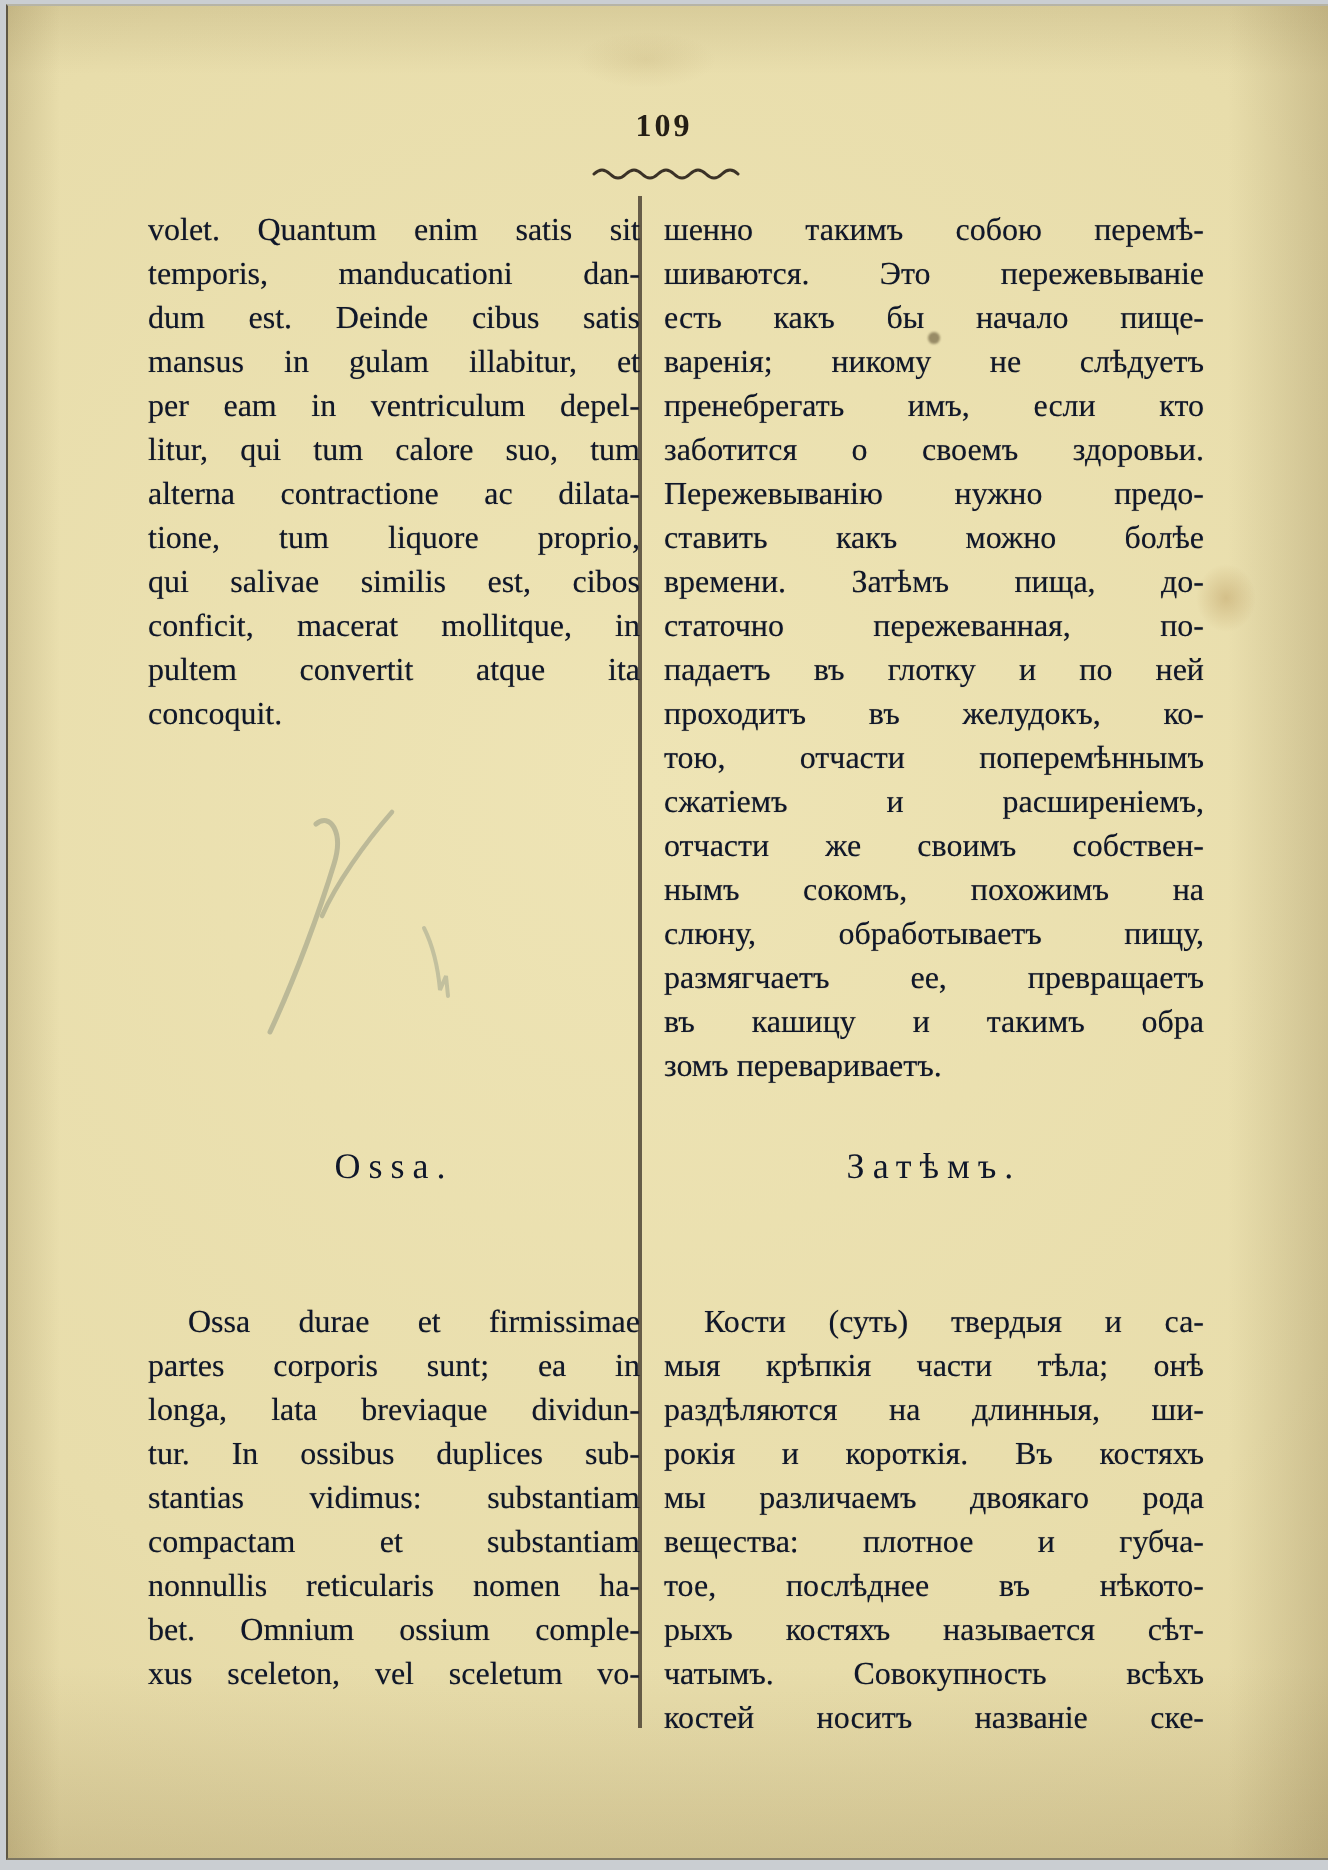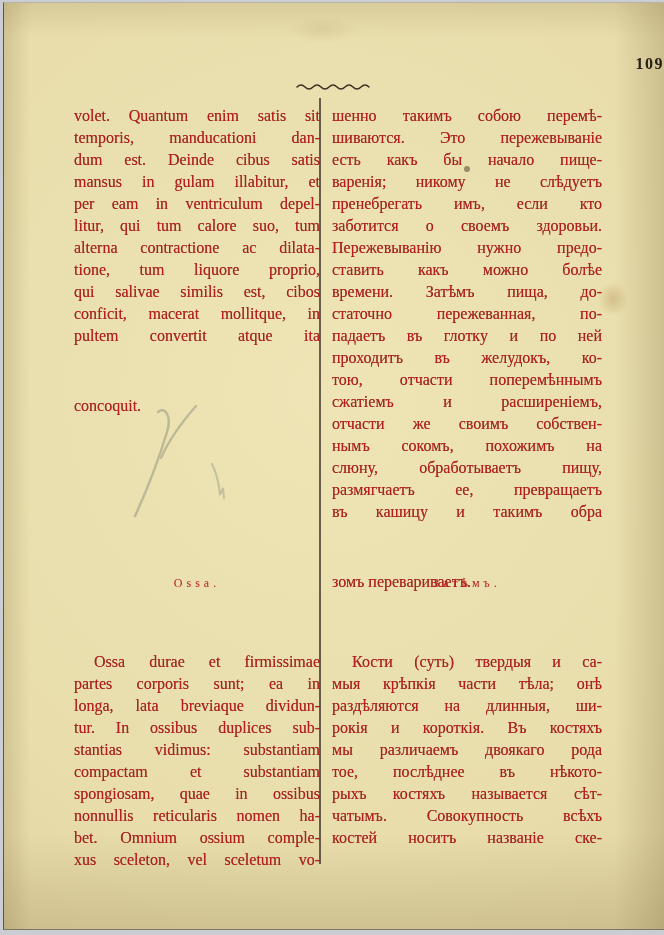--- a/index.html
+++ b/index.html
@@ -10,36 +10,36 @@
          background:
            linear-gradient(90deg, rgba(120,100,55,.20) 0, rgba(120,100,55,0) 26px, rgba(0,0,0,0) 610px, rgba(125,105,60,.25) 100%),
            linear-gradient(180deg, rgba(130,110,60,.16) 0, rgba(130,110,60,0) 34px, rgba(0,0,0,0) 830px, rgba(120,100,55,.20) 100%),
            radial-gradient(120% 90% at 48% 42%, #eee4b5 0%, #e8ddab 55%, #decf9b 100%);}
   .stain{position:absolute;pointer-events:none;}
   .stain.s1{left:598px;top:282px;width:30px;height:34px;border-radius:50%;
             background:radial-gradient(closest-side, rgba(160,118,52,.30), rgba(160,118,52,0));}
   .stain.s2{left:464px;top:166px;width:6px;height:6px;border-radius:50%;background:rgba(70,55,30,.5);filter:blur(.5px);}
   .stain.s3{left:288px;top:16px;width:70px;height:28px;border-radius:50%;
             background:radial-gradient(closest-side, rgba(150,120,60,.12), rgba(150,120,60,0));}
-  .pagenum{position:absolute;left:0;right:0;top:55px;text-align:right;
+  .pagenum{position:absolute;left:0;right:0;top:55px;text-align:center;
            font-size:16px;font-weight:bold;letter-spacing:1.5px;color:#241e15;}
   .wave{position:absolute;left:296px;top:82px;}
   .divider{position:absolute;left:319px;top:98px;width:2px;height:766px;background:rgba(58,48,38,.75);}
   .pencil{position:absolute;left:120px;top:398px;opacity:.5;}
-  .col{position:absolute;top:105px;height:740px;color:#b91c1c;font-size:16px;}
+  .col{position:absolute;top:105px;height:740px;color:#0f172a;font-size:16px;}
   .col.left{left:74px;width:246px;}
   .col.right{left:332px;width:270px;}
   .p{position:absolute;left:0;right:0;}
   .p.before{top:0;}
   .heading{position:absolute;top:467px;left:0;right:0;height:22px;line-height:22px;
-           text-align:center;letter-spacing:4px;font-size:12px;}
+           text-align:center;letter-spacing:4px;font-size:18px;}
   .p.after{top:502px;margin-top:44px;}
   .line{height:22px;line-height:22px;white-space:nowrap;text-align:justify;text-align-last:justify;
         text-shadow:0 0 .4px rgba(47,39,28,.55);}
-  .endshort .line:last-child{text-align-last:left;margin-top:48px;}
+  .endshort .line:last-child{text-align-last:left;}
   .indent-first .line:first-child{text-indent:20px;}
 </style>
 </head>
 <body>
 
 <div class="scan">
   <div class="paper"></div>
   <div class="stain s1"></div>
   <div class="stain s2"></div>
   <div class="stain s3"></div>
@@ -74,21 +74,20 @@
         <div class="line">concoquit.</div>
       </div>
     <div class="heading">Ossa.</div>
     <div class="p after indent-first">
         <div class="line">Ossa durae et firmissimae</div>
         <div class="line">partes corporis sunt; ea in</div>
         <div class="line">longa, lata breviaque dividun-</div>
         <div class="line">tur. In ossibus duplices sub-</div>
         <div class="line">stantias vidimus: substantiam</div>
         <div class="line">compactam et substantiam</div>
-        <div class="line">spongiosam, quae in ossibus</div>
         <div class="line">nonnullis reticularis nomen ha-</div>
         <div class="line">bet. Omnium ossium comple-</div>
         <div class="line">xus sceleton, vel sceletum vo-</div>
       </div>
   </div>
 
   <div class="col right">
     <div class="p before endshort">
         <div class="line">шенно такимъ собою перемѣ-</div>
         <div class="line">шиваются. Это пережевываніе</div>
@@ -111,19 +110,20 @@
         <div class="line">въ кашицу и такимъ обра</div>
         <div class="line">зомъ перевариваетъ.</div>
       </div>
     <div class="heading">Затѣмъ.</div>
     <div class="p after indent-first">
         <div class="line">Кости (суть) твердыя и са-</div>
         <div class="line">мыя крѣпкія части тѣла; онѣ</div>
         <div class="line">раздѣляются на длинныя, ши-</div>
         <div class="line">рокія и короткія. Въ костяхъ</div>
         <div class="line">мы различаемъ двоякаго рода</div>
+        <div class="line">вещества: плотное и губча-</div>
         <div class="line">тое, послѣднее въ нѣкото-</div>
         <div class="line">рыхъ костяхъ называется сѣт-</div>
         <div class="line">чатымъ. Совокупность всѣхъ</div>
         <div class="line">костей носитъ названіе ске-</div>
       </div>
   </div>
 </div>
 
 </body></html>

